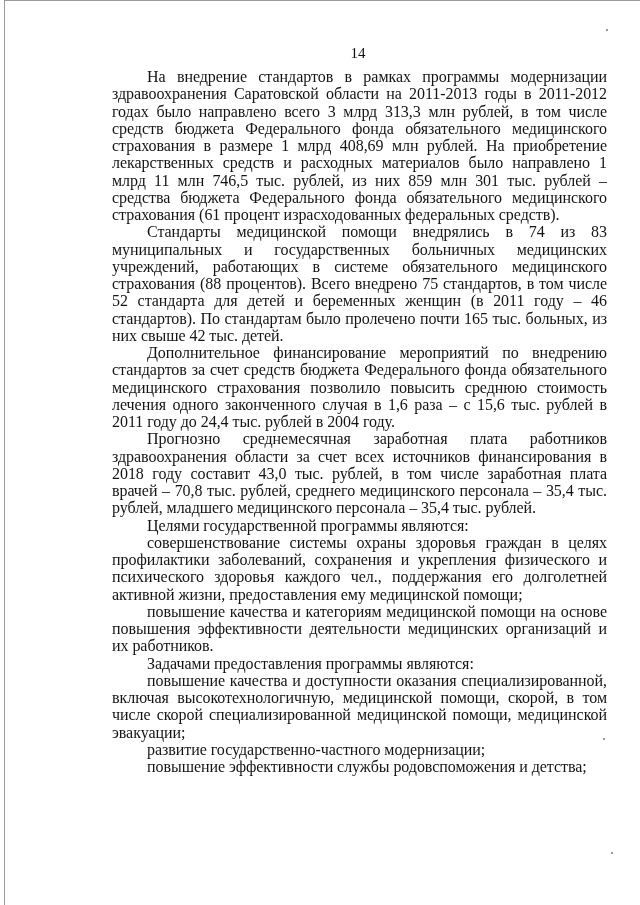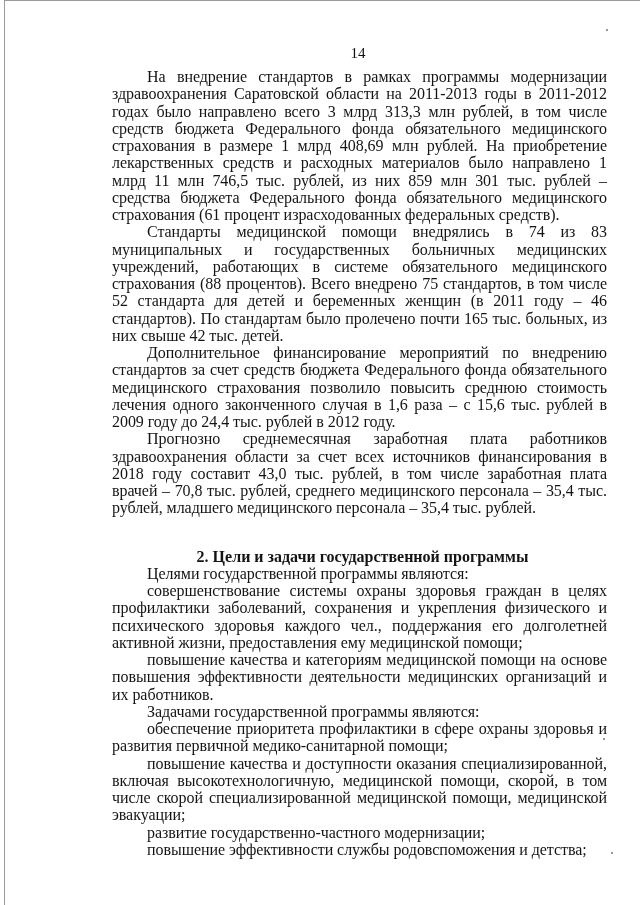--- a/index.html
+++ b/index.html
@@ -46,27 +46,25 @@
 <div class="page">
   <div class="speck" style="left:601px; top:28px;"></div>
   <div class="speck" style="left:598px; top:737px;"></div>
   <div class="speck" style="left:606px; top:851px;"></div>
 
   <div class="page-number">14</div>
 
   <div class="content">
     <p>На внедрение стандартов в рамках программы модернизации здравоохранения Саратовской области на 2011-2013 годы в 2011-2012 годах было направлено всего 3 млрд 313,3 млн рублей, в том числе средств бюджета Федерального фонда обязательного медицинского страхования в размере 1 млрд 408,69 млн рублей. На приобретение лекарственных средств и расходных материалов было направлено 1 млрд 11 млн 746,5 тыс. рублей, из них 859 млн 301 тыс. рублей – средства бюджета Федерального фонда обязательного медицинского страхования (61 процент израсходованных федеральных средств).</p>
     <p>Стандарты медицинской помощи внедрялись в 74 из 83 муниципальных и государственных больничных медицинских учреждений, работающих в системе обязательного медицинского страхования (88 процентов). Всего внедрено 75 стандартов, в том числе 52 стандарта для детей и беременных женщин (в 2011 году – 46 стандартов). По стандартам было пролечено почти 165 тыс. больных, из них свыше 42 тыс. детей.</p>
-    <p>Дополнительное финансирование мероприятий по внедрению стандартов за счет средств бюджета Федерального фонда обязательного медицинского страхования позволило повысить среднюю стоимость лечения одного законченного случая в 1,6 раза – с 15,6 тыс. рублей в 2009 году до 24,4 тыс. рублей в 2012 году.</p>
+    <p>Дополнительное финансирование мероприятий по внедрению стандартов за счет средств бюджета Федерального фонда обязательного медицинского страхования позволило повысить среднюю стоимость лечения одного законченного случая в 1,6 раза – с 15,6 тыс. рублей в 2011 году до 24,4 тыс. рублей в 2004 году.</p>
     <p>Прогнозно среднемесячная заработная плата работников здравоохранения области за счет всех источников финансирования в 2018 году составит 43,0 тыс. рублей, в том числе заработная плата врачей – 70,8 тыс. рублей, среднего медицинского персонала – 35,4 тыс. рублей, младшего медицинского персонала – 35,4 тыс. рублей.</p>
 
-    <h2>2. Цели и задачи государственной программы</h2>
 
     <p>Целями государственной программы являются:</p>
     <p>совершенствование системы охраны здоровья граждан в целях профилактики заболеваний, сохранения и укрепления физического и психического здоровья каждого чел., поддержания его долголетней активной жизни, предоставления ему медицинской помощи;</p>
     <p>повышение качества и категориям медицинской помощи на основе повышения эффективности деятельности медицинских организаций и их работников.</p>
-    <p>Задачами государственной программы являются:</p>
-    <p>обеспечение приоритета профилактики в сфере охраны здоровья и развития первичной медико-санитарной помощи;</p>
+    <p>Задачами предоставления программы являются:</p>
     <p>повышение качества и доступности оказания специализированной, включая высокотехнологичную, медицинской помощи, скорой, в том числе скорой специализированной медицинской помощи, медицинской эвакуации;</p>
     <p>развитие государственно-частного модернизации;</p>
     <p>повышение эффективности службы родовспоможения и детства;</p>
   </div>
 </div>
 
 </body></html>

